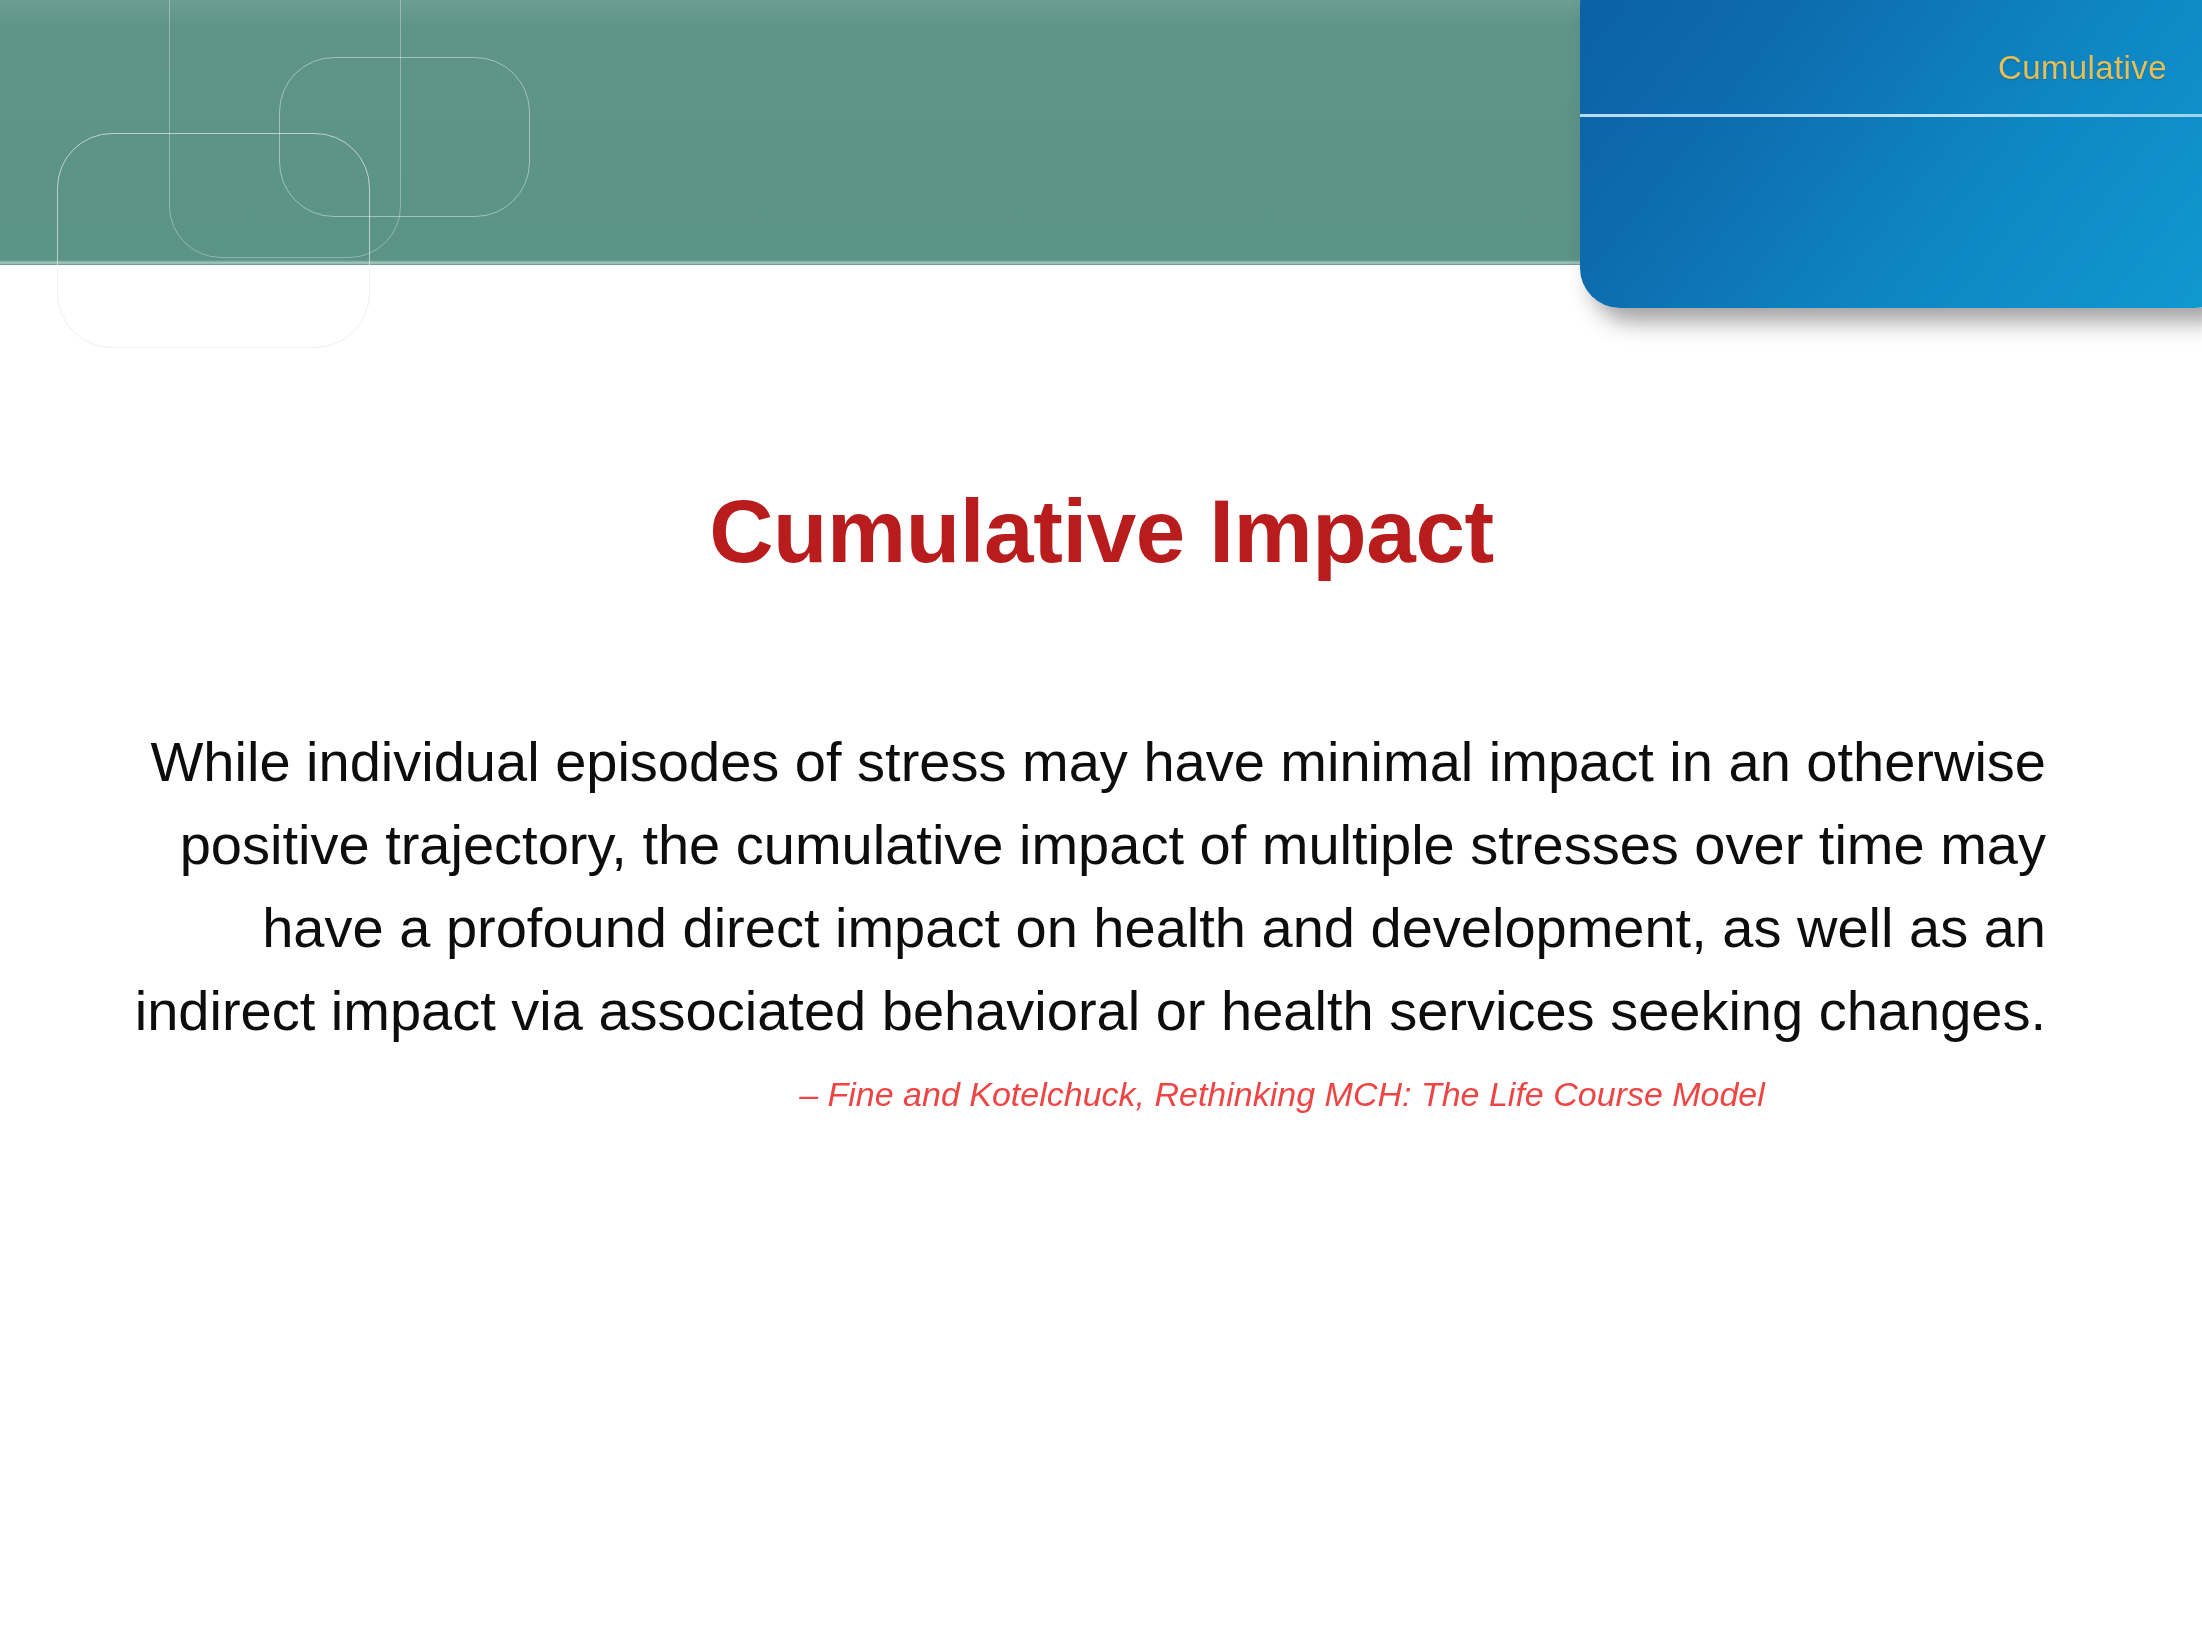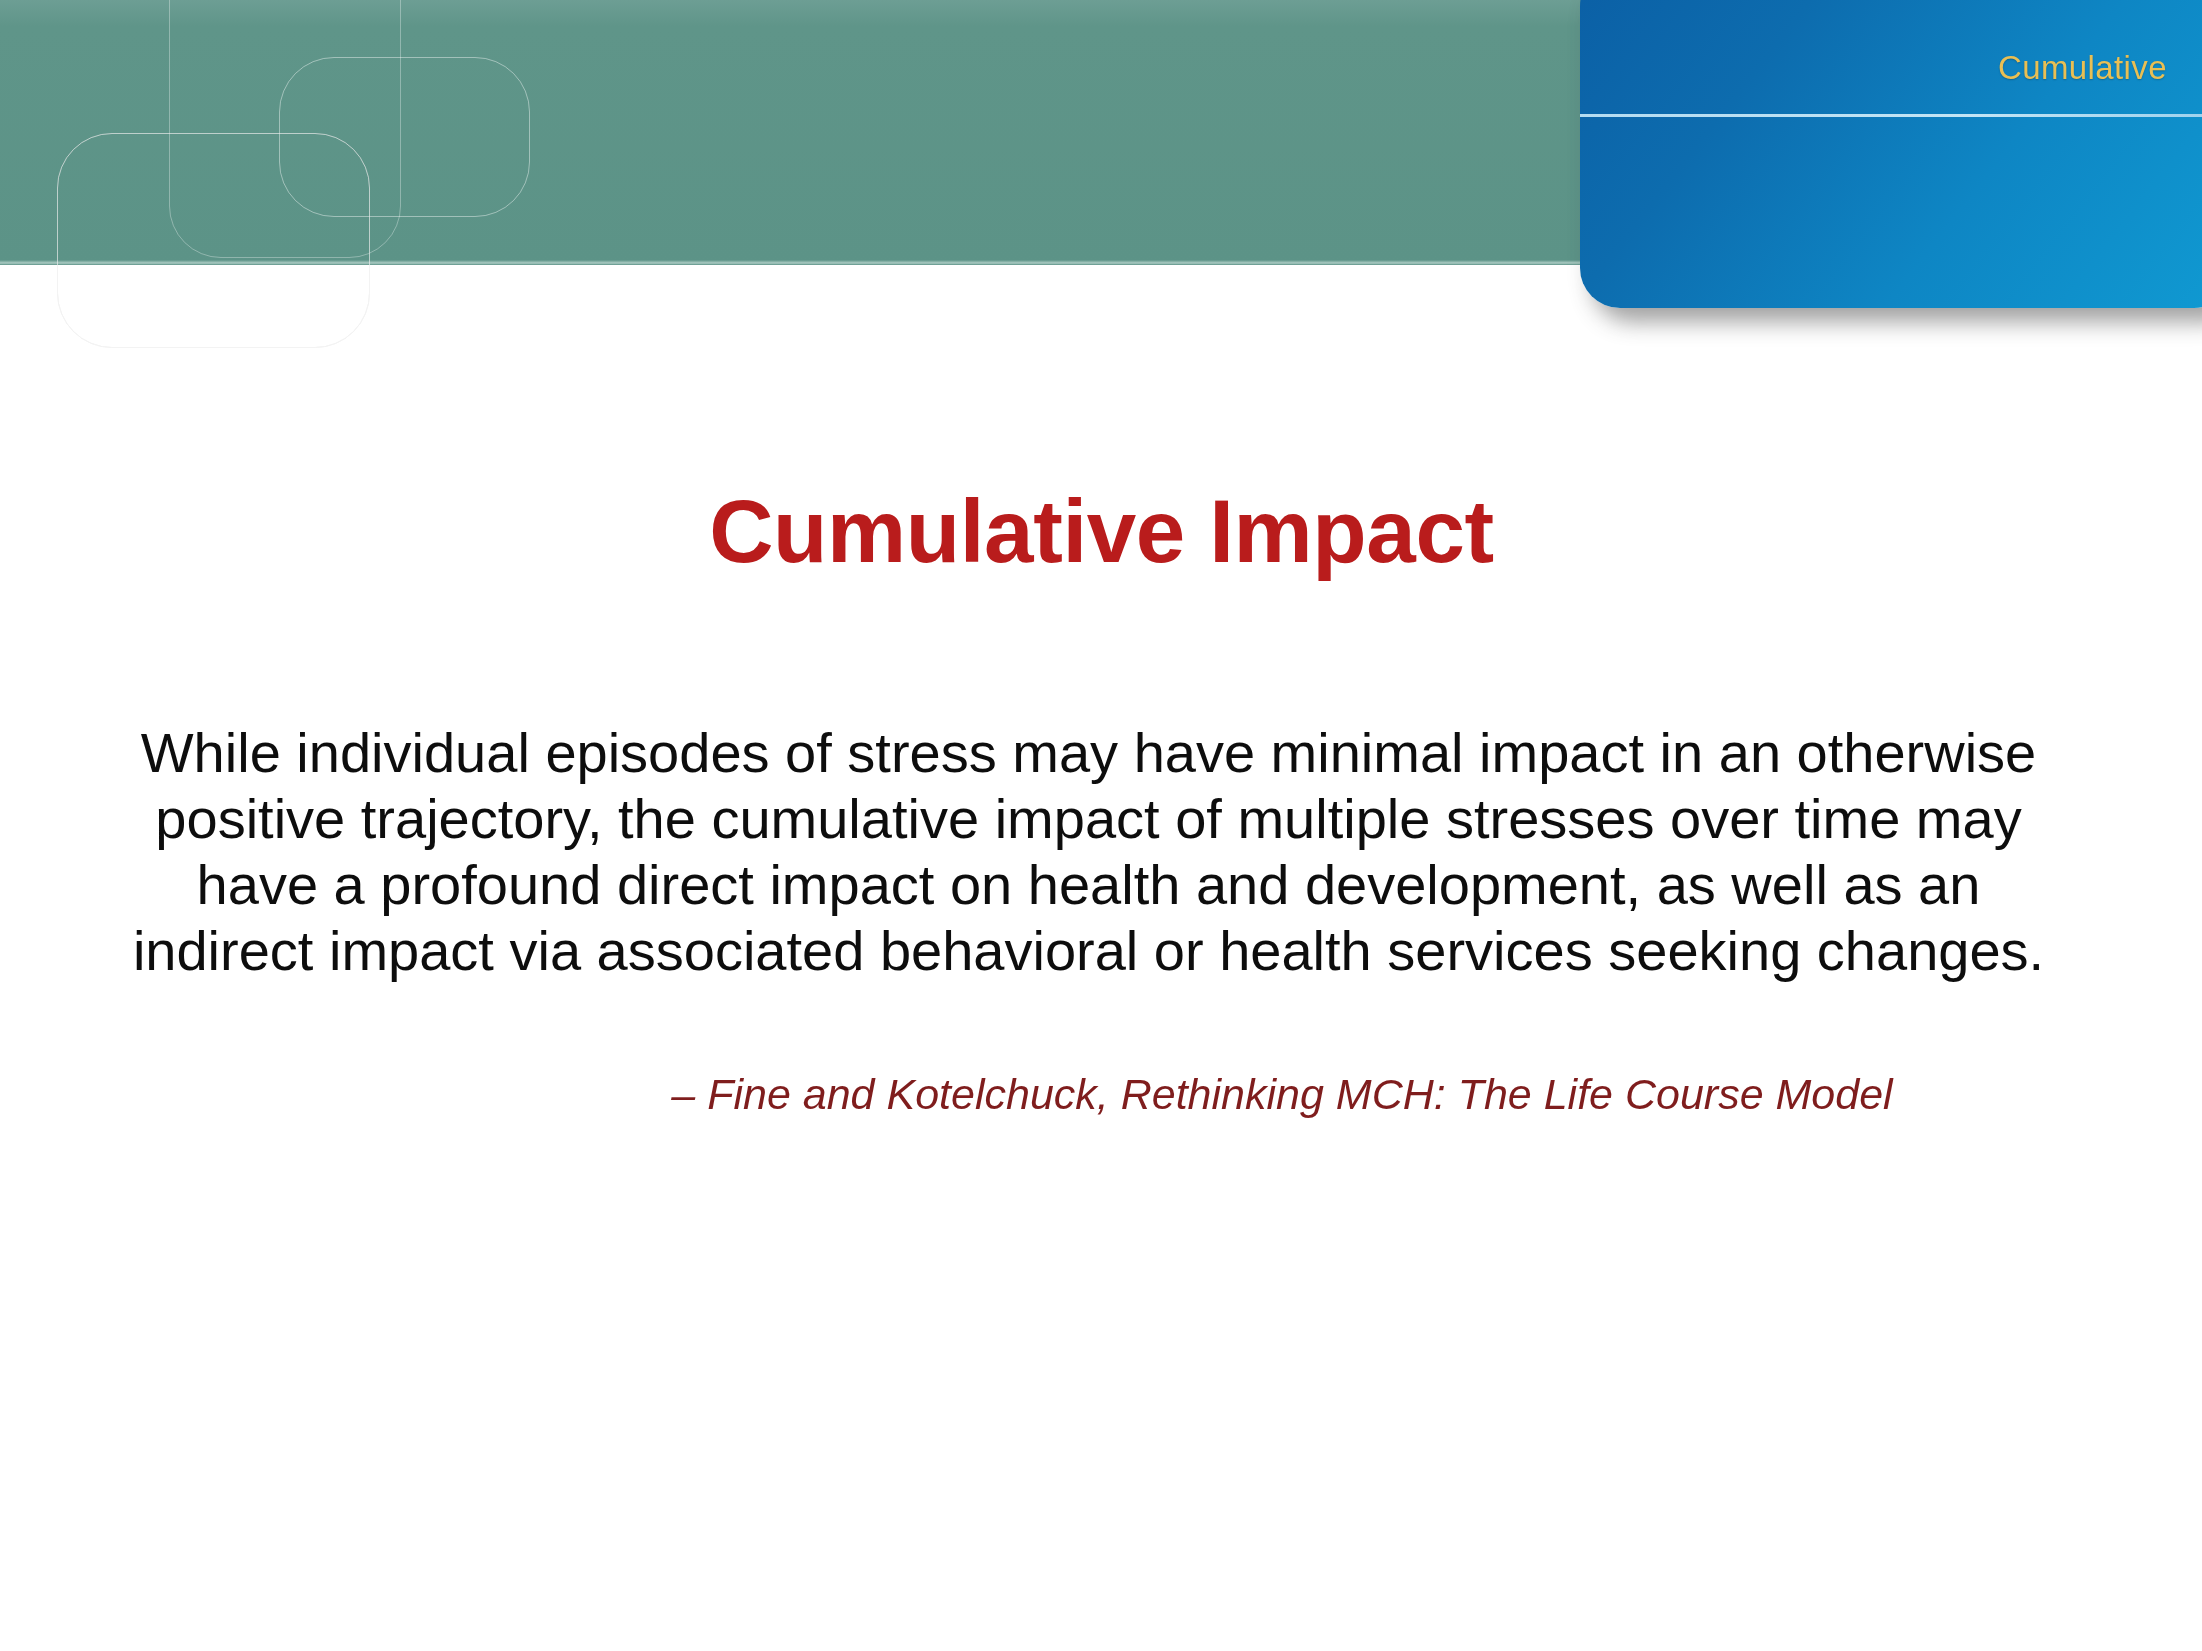--- a/index.html
+++ b/index.html
@@ -134,36 +134,36 @@
     margin-top: 44px;
   }
 
   
   .body-text {
     position: absolute;
     left: 131px;
     top: 664px;
     width: 1915px;
     font-size: 56px;
-    line-height: 66px;
+    line-height: 83px;
     color: #0d0d0d;
-    text-align: center;
+    text-align: right;
     font-family: "Liberation Sans", sans-serif;
   }
 
   
   .citation {
     position: absolute;
     left: 482px;
     top: 1057px;
     width: 1600px;
-    font-size: 43px;
+    font-size: 34px;
     line-height: 74px;
     font-style: italic;
-    color: #7f1d1d;
+    color: #ef4444;
     text-align: center;
     font-family: "Liberation Sans", sans-serif;
   }
   .citation .cit-line { display: block; }
 </style>
 </head>
 <body>
 
 <div class="slide">
 

